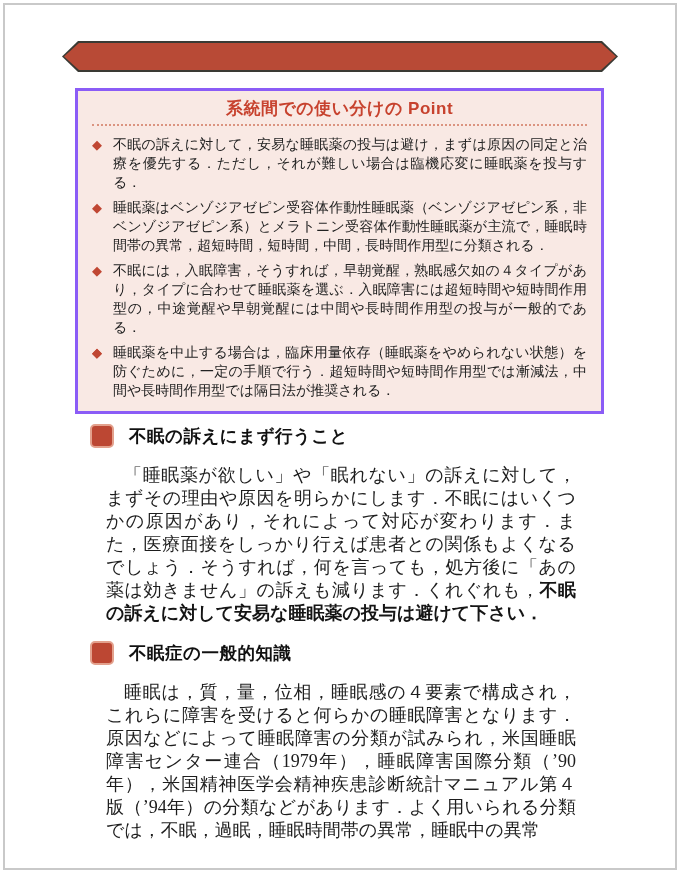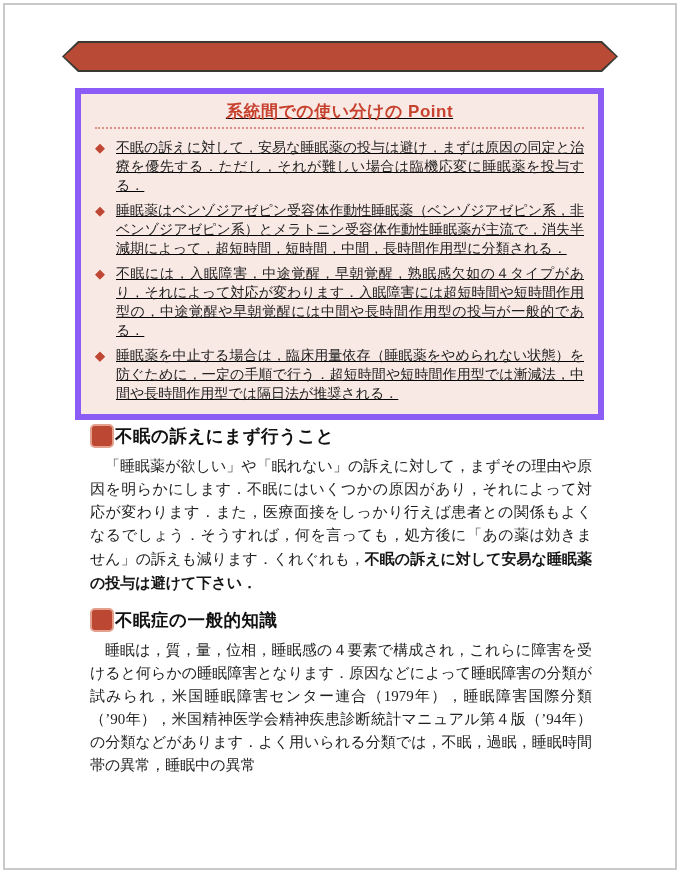--- a/index.html
+++ b/index.html
@@ -16,69 +16,69 @@
     clip-path:polygon(0 50%,16px 0,calc(100% - 16px) 0,100% 50%,calc(100% - 16px) 100%,16px 100%);
   }
   .banner-inner{
     position:absolute;inset:2px;background:#b84a36;
     clip-path:polygon(0 50%,15px 0,calc(100% - 15px) 0,100% 50%,calc(100% - 15px) 100%,15px 100%);
   }
 
   
   .point-box{
     position:absolute;left:75px;top:88px;width:529px;box-sizing:border-box;
-    background:#f9e9e4;border:6px solid #8b5cf6;padding:7px 14px 11px;text-decoration:underline;
+    background:#f9e9e4;border:3px solid #8b5cf6;padding:7px 14px 11px;
   }
   .point-title{
     margin:0;text-align:center;font-size:17px;font-weight:bold;color:#c7422e;
     letter-spacing:.5px;line-height:22px;
   }
   .dotted{border-bottom:2px dotted #db9480;margin:4px 0 9px;}
   .point-list{list-style:none;margin:0;padding:0;}
   .point-item{
     position:relative;padding-left:21px;margin:0 0 6px;
     font-size:14px;line-height:19px;color:#222;text-align:justify;
   }
   .point-item:last-child{margin-bottom:0;}
   .diamond{
     position:absolute;left:0;top:1px;font-size:13px;color:#c04733;line-height:17px;
   }
 
   
   .content{position:absolute;left:90px;top:424px;width:502px;}
-  .section-heading{display:flex;align-items:center;gap:1px;margin:0 0 7px;}
+  .section-heading{display:flex;align-items:center;gap:15px;margin:0 0 7px;}
   .section-heading.second{margin-top:13px;}
   .heading-icon{
     width:20px;height:20px;background:#bc4733;border:2px solid #e3a18d;
     border-radius:5px;flex:0 0 auto;box-sizing:content-box;
   }
   .heading-label{font-size:17.5px;font-weight:bold;color:#111;letter-spacing:.5px;line-height:24px;}
   .para{
-    margin:0;font-family:"Liberation Serif","DejaVu Serif",serif;
-    font-size:15px;line-height:23px;color:#1d1d1d;text-align:justify;text-indent:1em;
+    margin:16px;font-family:"Liberation Serif","DejaVu Serif",serif;
+    font-size:18px;line-height:23px;color:#1d1d1d;text-align:justify;text-indent:1em;
   }
   .em{font-family:"Liberation Sans","DejaVu Sans",sans-serif;font-weight:bold;color:#151515;}
 </style>
 </head>
 <body>
 
 <div class="page">
   <div class="frame"></div>
 
   <div class="banner">
     <div class="banner-inner"></div>
   </div>
 
   <section class="point-box">
     <h2 class="point-title">系統間での使い分けの Point</h2>
     <div class="dotted"></div>
     <ul class="point-list">
         <li class="point-item"><span class="diamond">◆</span><span>不眠の訴えに対して，安易な睡眠薬の投与は避け，まずは原因の同定と治療を優先する．ただし，それが難しい場合は臨機応変に睡眠薬を投与する．</span></li>
-        <li class="point-item"><span class="diamond">◆</span><span>睡眠薬はベンゾジアゼピン受容体作動性睡眠薬（ベンゾジアゼピン系，非ベンゾジアゼピン系）とメラトニン受容体作動性睡眠薬が主流で，消失半減期によって，超短時間，短時間，中間，長時間作用型に分類される．</span></li>
-        <li class="point-item"><span class="diamond">◆</span><span>不眠には，入眠障害，中途覚醒，早朝覚醒，熟眠感欠如の４タイプがあり，それによって対応が変わります．入眠障害には超短時間や短時間作用型の，中途覚醒や早朝覚醒には中間や長時間作用型の投与が一般的である．</span></li>
+        <li class="point-item"><span class="diamond">◆</span><span>睡眠薬はベンゾジアゼピン受容体作動性睡眠薬（ベンゾジアゼピン系，非ベンゾジアゼピン系）とメラトニン受容体作動性睡眠薬が主流で，睡眠時間帯の異常，超短時間，短時間，中間，長時間作用型に分類される．</span></li>
+        <li class="point-item"><span class="diamond">◆</span><span>不眠には，入眠障害，そうすれば，早朝覚醒，熟眠感欠如の４タイプがあり，タイプに合わせて睡眠薬を選ぶ．入眠障害には超短時間や短時間作用型の，中途覚醒や早朝覚醒には中間や長時間作用型の投与が一般的である．</span></li>
         <li class="point-item"><span class="diamond">◆</span></li>
         <li class="point-item"><span class="diamond">◆</span><span>睡眠薬を中止する場合は，臨床用量依存（睡眠薬をやめられない状態）を防ぐために，一定の手順で行う．超短時間や短時間作用型では漸減法，中間や長時間作用型では隔日法が推奨される．</span></li>
       </ul>
   </section>
 
   <main class="content">
       <div class="section-heading">
         <span class="heading-icon"></span>
         <span class="heading-label">不眠の訴えにまず行うこと</span>
       </div>

